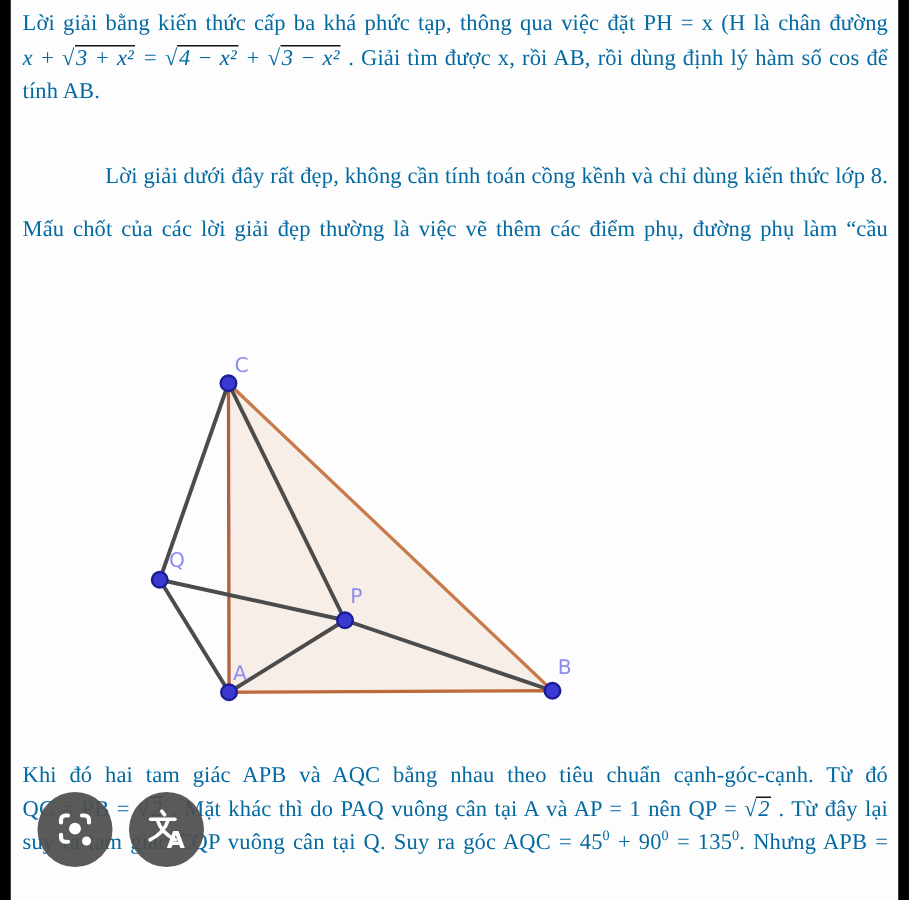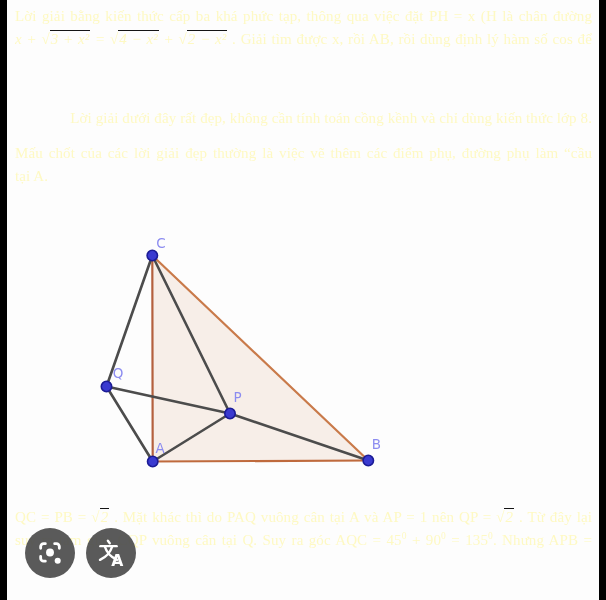--- a/index.html
+++ b/index.html
@@ -1,20 +1,20 @@
 <!DOCTYPE html>
 <html><head>
 <meta charset="utf-8">
 <style>
   html,body{margin:0;padding:0;}
   body{width:606px;height:600px;background:#000;position:relative;overflow:hidden;
        font-family:"Liberation Serif",serif;}
   #paper{position:absolute;left:7px;top:0;width:592px;height:600px;background:#fdfdfd;z-index:1;}
   #text-column{position:absolute;left:15px;top:0;width:577px;z-index:2;}
-  .para{position:absolute;left:0;width:100%;font-size:15px;line-height:22.6px;color:#fef9c3;
+  .para{position:absolute;left:0;width:100%;font-size:15px;line-height:22.6px;color:#0369a1;
         letter-spacing:0.1px;}
   .line{height:22.6px;overflow:hidden;}
   .line.just{text-align:justify;text-align-last:justify;}
   sup{font-size:9.5px;vertical-align:super;line-height:0;}
   .math{font-style:italic;}
   .sqrt{font-style:italic;white-space:nowrap;}
   .rad{border-top:1.4px solid #141414;padding:0 1px;}
   #diagram-svg{position:absolute;left:0;top:0;z-index:3;}
   .edge-bar{position:absolute;top:0;height:600px;background:#000;z-index:5;}
   #bar-left{left:0;width:7px;}
@@ -26,30 +26,31 @@
   #translate-btn{left:86px;top:528px;}
 </style>
 </head>
 <body>
 
 <div id="paper"></div>
 
 <div id="text-column">
     <div class="para" style="top: 5px;">
       <div class="line just">Lời giải bằng kiến thức cấp ba khá phức tạp, thông qua việc đặt PH = x (H là chân đường</div>
-      <div class="line just"><span class="math">x + </span><span class="sqrt">√<span class="rad">3 + x²</span></span><span class="math"> = </span><span class="sqrt">√<span class="rad">4 − x²</span></span><span class="math"> + </span><span class="sqrt">√<span class="rad">2 − x²</span></span> . Giải tìm được x, rồi AB, rồi dùng định lý hàm số cos để</div>
+      <div class="line just"><span class="math">x + </span><span class="sqrt">√<span class="rad">3 + x²</span></span><span class="math"> = </span><span class="sqrt">√<span class="rad">4 − x²</span></span><span class="math"> + </span><span class="sqrt">√<span class="rad">3 − x²</span></span> . Giải tìm được x, rồi AB, rồi dùng định lý hàm số cos để</div>
+      <div class="line">tính AB.</div>
     </div>
     <div class="para" style="top: 107px; text-align: right;">
       <div class="line">Lời giải dưới đây rất đẹp, không cần tính toán cồng kềnh và chỉ dùng kiến thức lớp 8.</div>
     </div>
     <div class="para" style="top: 142px;">
       <div class="line just">Mấu chốt của các lời giải đẹp thường là việc vẽ thêm các điểm phụ, đường phụ làm “cầu</div>
-      <div class="line">tại A.</div>
     </div>
     <div class="para" style="top: 506px;">
+      <div class="line just">Khi đó hai tam giác APB và AQC bằng nhau theo tiêu chuẩn cạnh-góc-cạnh. Từ đó</div>
       <div class="line just">QC = PB = <span class="sqrt">√<span class="rad">2</span></span> . Mặt khác thì do PAQ vuông cân tại A và AP = 1 nên QP = <span class="sqrt">√<span class="rad">2</span></span> . Từ đây lại</div>
       <div class="line just">suy ra tam giác CQP vuông cân tại Q. Suy ra góc AQC = 45<sup>0</sup> + 90<sup>0</sup> = 135<sup>0</sup>. Nhưng APB =</div>
     </div>
   </div>
 
 <svg id="diagram-svg" width="606" height="600" viewBox="0 0 606 600">
     <polygon points="152.3,255.5 152.7,461.5 368.3,460.5" fill="rgba(199,121,66,0.11)"></polygon>
     <line x1="152.3" y1="255.5" x2="152.7" y2="461.5" stroke="#b4603e" stroke-width="2.2" stroke-linecap="round"></line>
     <line x1="152.7" y1="461.5" x2="368.3" y2="460.5" stroke="#bf6a3d" stroke-width="2.2" stroke-linecap="round"></line>
     <line x1="368.3" y1="460.5" x2="152.3" y2="255.5" stroke="#c97a4a" stroke-width="2.2" stroke-linecap="round"></line>

